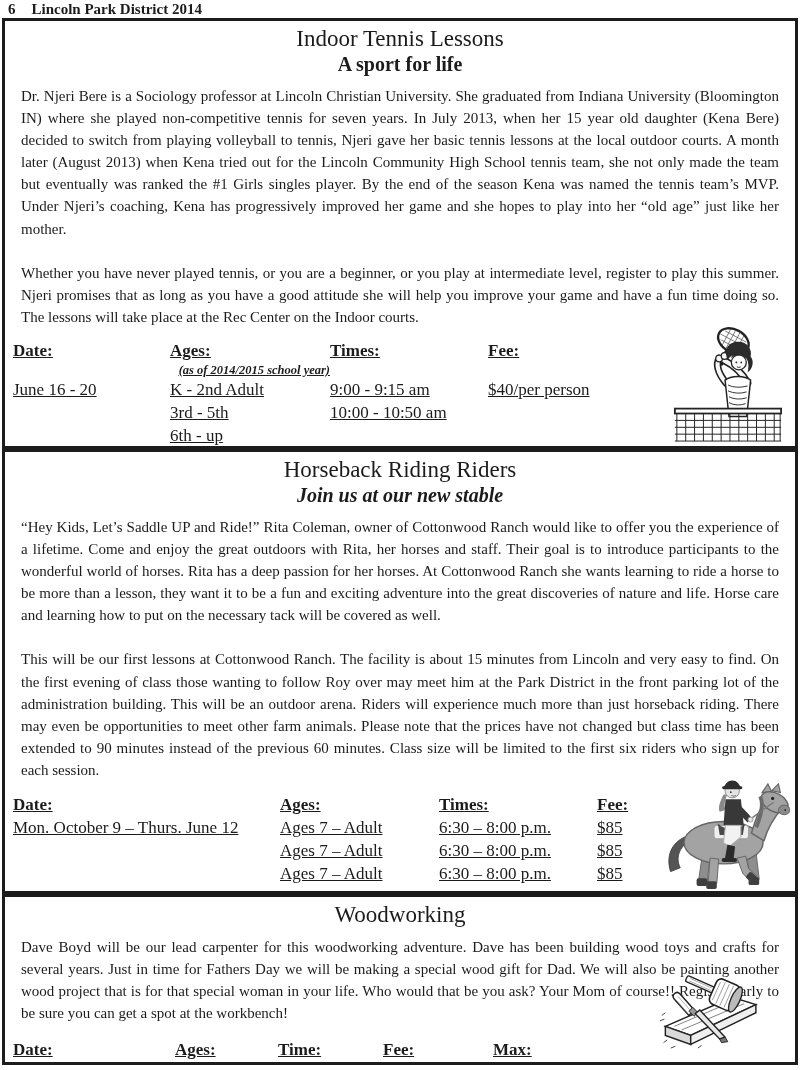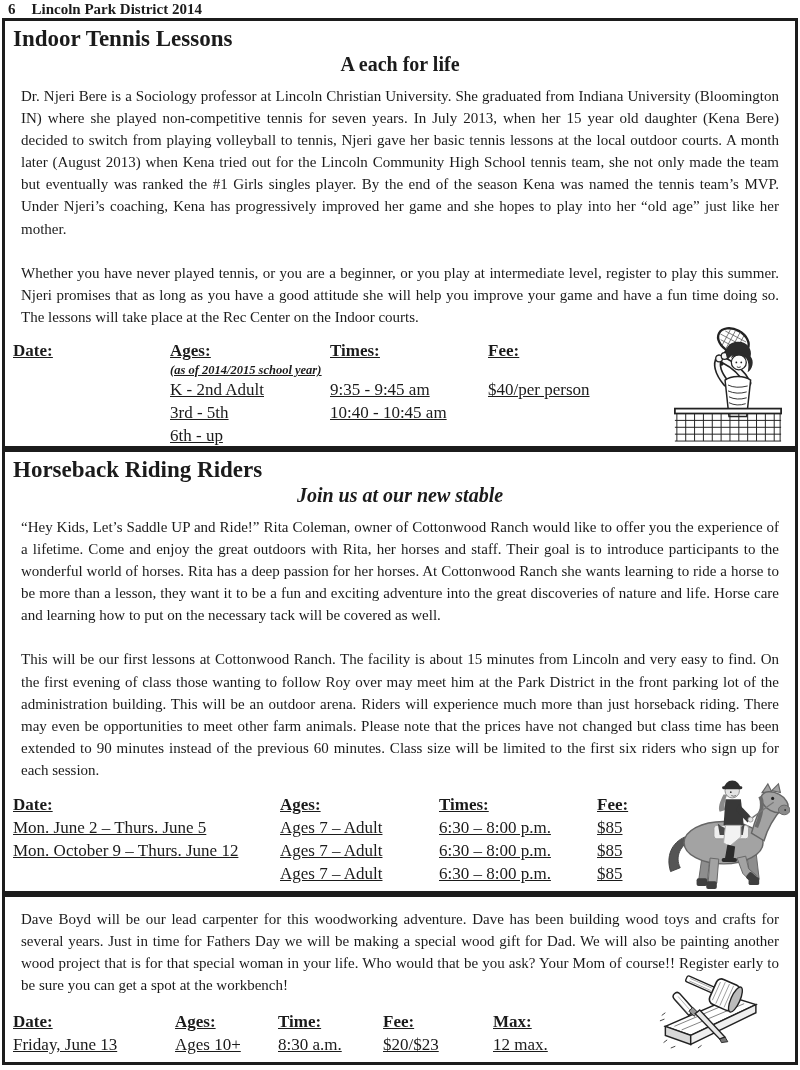--- a/index.html
+++ b/index.html
@@ -17,39 +17,39 @@
   .page-header .pagenum { margin-right:16px; }
   
   .box {
     position:relative; margin:0 2px; border:3px solid #1c1c1c;
     padding:3px 8px 0; overflow:hidden; background:#fff;
   }
   .box.tennis { height:431px; }
   .box.horse  { height:445px; }
   .box.wood   { height:171px; }
   .sec-title {
-    text-align:left; font-weight:bold; font-size:23px; line-height:27px; margin:1px 0 0;
+    text-align:center; font-weight:normal; font-size:23px; line-height:27px; margin:1px 0 0;
   }
   .sec-subtitle {
     text-align:center; font-weight:bold; font-size:20px; line-height:25px; margin:0 0 3px;
   }
   .sec-subtitle.italic { font-style:italic;text-align:center; }
   p.body-text {
     font-size:15px; line-height:22.1px; text-align:justify; margin:8px;
   }
   p.body-text.gap-after { margin-bottom:22px; }
   
   .sched { display:flex; align-items:flex-start; font-size:17px; white-space:nowrap; }
   .sched .col { display:flex; flex-direction:column;text-decoration:underline; }
   .sched .hdr { font-weight:bold; line-height:22px; }
   .sched .hdr.u { text-decoration:underline; }
   .sched .val { line-height:23px; }
   .sched .note {
     font-weight:bold; font-style:italic; text-decoration:underline;
-    font-size:12.5px; line-height:16px;
+    font-size:12.5px; line-height:16px;text-align:right;
   }
   .sched .spacer16 { height:16px; }
   .tennis-sched { margin-top:12px; }
   .tennis-sched .c1 { width:157px; }
   .tennis-sched .c2 { width:160px; }
   .tennis-sched .c3 { width:158px; }
   .horse-sched { margin-top:13px; }
   .horse-sched .c1 { width:267px; }
   .horse-sched .c2 { width:159px; }
   .horse-sched .c3 { width:158px; }
@@ -67,41 +67,42 @@
 </head>
 <body>
 
 <div class="page-header">
   <span class="pagenum">6</span>
   <span>Lincoln Park District 2014</span>
 </div>
 
 <div class="box tennis">
   <h1 class="sec-title">Indoor Tennis Lessons</h1>
-  <h2 class="sec-subtitle">A each for life</h2>
+  <h2 class="sec-subtitle">A sport for life</h2>
   <p class="body-text gap-after">Dr. Njeri Bere is a Sociology professor at Lincoln Christian University. She graduated from Indiana University (Bloomington IN) where she played non-competitive tennis for seven years. In July 2013, when her 15 year old daughter (Kena Bere) decided to switch from playing volleyball to tennis, Njeri gave her basic tennis lessons at the local outdoor courts. A month later (August 2013) when Kena tried out for the Lincoln Community High School tennis team, she not only made the team but eventually was ranked the #1 Girls singles player. By the end of the season Kena was named the tennis team’s MVP. Under Njeri’s coaching, Kena has progressively improved her game and she hopes to play into her “old age” just like her mother.</p>
   <p class="body-text">Whether you have never played tennis, or you are a beginner, or you play at intermediate level, register to play this summer. Njeri promises that as long as you have a good attitude she will help you improve your game and have a fun time doing so. The lessons will take place at the Rec Center on the Indoor courts.</p>
 
   <div class="sched tennis-sched">
     <div class="col c1">
       <span class="hdr u">Date:</span>
       <span class="spacer16"></span>
+      <span class="val">June 16 - 20</span>
     </div>
     <div class="col c2">
       <span class="hdr u">Ages:</span>
       <span class="note">(as of 2014/2015 school year)</span>
       <span class="val">K - 2nd Adult</span>
       <span class="val">3rd - 5th</span>
       <span class="val">6th - up</span>
     </div>
     <div class="col c3">
       <span class="hdr u">Times:</span>
       <span class="spacer16"></span>
-      <span class="val">9:35 - 9:45 am</span>
-      <span class="val">10:40 - 10:45 am</span>
+      <span class="val">9:00 - 9:15 am</span>
+      <span class="val">10:00 - 10:50 am</span>
     </div>
     <div class="col">
       <span class="hdr u">Fee:</span>
       <span class="spacer16"></span>
       <span class="val">$40/per person</span>
     </div>
   </div>
 
   <div class="art tennis-art">
     <svg viewBox="0 0 110 120" width="110" height="118">
@@ -170,21 +171,20 @@
 
 <div class="box horse">
   <h1 class="sec-title">Horseback Riding Riders</h1>
   <h2 class="sec-subtitle italic">Join us at our new stable</h2>
   <p class="body-text gap-after">“Hey Kids, Let’s Saddle UP and Ride!”  Rita Coleman, owner of Cottonwood Ranch would like to offer you the experience of a lifetime. Come and enjoy the great outdoors with Rita, her horses and staff.  Their goal is to introduce participants to the wonderful world of horses.  Rita has a deep passion for her horses.  At Cottonwood Ranch she wants learning to ride a horse to be more than a lesson, they want it to be a fun and exciting adventure into the great discoveries of nature and life.  Horse care and learning how to put on the necessary tack will be covered as well.</p>
   <p class="body-text">This will be our first lessons at Cottonwood Ranch.  The facility is about 15 minutes from Lincoln and very easy to find.  On the first evening of class those wanting to follow Roy over may meet him at the Park District in the front parking lot of the administration building.  This will be an outdoor arena.  Riders will experience much more than just horseback riding.  There may even be opportunities to meet other farm animals.  Please note that the prices have not changed but class time has been extended to 90 minutes instead of the previous 60 minutes.  Class size will be limited to the first six riders who sign up for each session.</p>
 
   <div class="sched horse-sched">
     <div class="col c1">
       <span class="hdr">Date:</span>
-      <span class="val">Mon. June 2 – Thurs. June 5</span>
       <span class="val">Mon. October 9 – Thurs. June 12</span>
     </div>
     <div class="col c2">
       <span class="hdr">Ages:</span>
       <span class="val">Ages 7 – Adult</span>
       <span class="val">Ages 7 – Adult</span>
       <span class="val">Ages 7 – Adult</span>
     </div>
     <div class="col c3">
       <span class="hdr">Times:</span>
@@ -242,20 +242,21 @@
         <path d="M96,66 C104,60 112,54 118,50" stroke="#777" stroke-width="1.4" fill="none"></path>
         <path d="M68,74 L84,74 L84,86 L72,96 L66,92 Z" fill="#f2f2f2" stroke="#aaa" stroke-width="1"></path>
         <path d="M70,94 l8,2 l-2,16 l-9,-1 Z" fill="#2b2b2b"></path>
         <rect x="64" y="108" width="16" height="4" rx="2" fill="#2b2b2b"></rect>
       </g>
     </svg>
   </div>
 </div>
 
 <div class="box wood">
+  <h1 class="sec-title">Woodworking</h1>
   <p class="body-text">Dave Boyd will be our lead carpenter for this woodworking adventure.  Dave has been building wood toys and crafts for several years.  Just in time for Fathers Day we will be making a special wood gift for Dad. We will also be painting another wood project that is for that special woman in your life. Who would that be you ask? Your Mom of course!!  Register early to be sure you can get a spot at the workbench!</p>
 
   <div class="sched wood-sched">
     <div class="col c1">
       <span class="hdr">Date:</span>
       <span class="val">Friday, June 13</span>
     </div>
     <div class="col c2">
       <span class="hdr">Ages:</span>
       <span class="val">Ages 10+</span>

